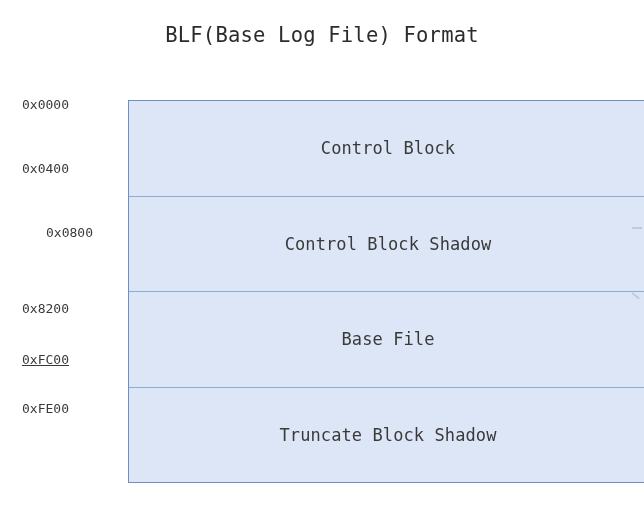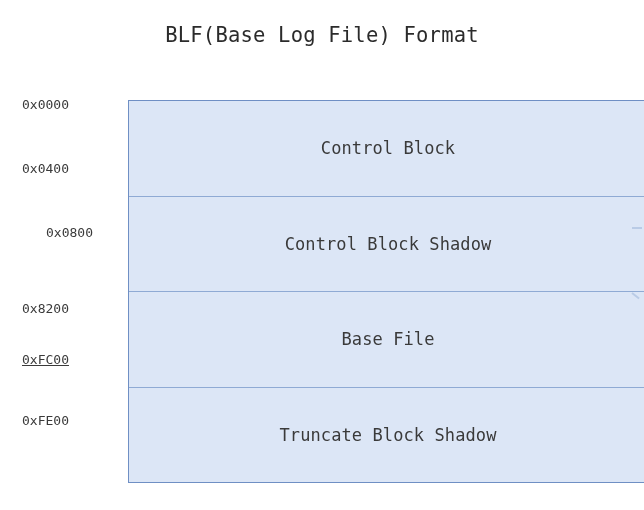--- a/index.html
+++ b/index.html
@@ -136,21 +136,21 @@
 <div id="figure">
 
   <div id="diagram-title">BLF(Base Log File) Format</div>
 
   <div id="address-column">
     <div class="address-label" style="top:98px;text-align:right;">0x0000</div>
     <div class="address-label" style="top:162px;">0x0400</div>
     <div class="address-label" style="top:226px;margin-left:24px;">0x0800</div>
     <div class="address-label" style="top:289px;margin-top:13px;">0x8200</div>
     <div class="address-label" style="top:353px;text-decoration:underline;">0xFC00</div>
-    <div class="address-label" style="top:414px;">0xFE00</div>
+    <div class="address-label" style="top:402px;">0xFE00</div>
   </div>
 
   <div id="block-table">
     <div class="block-row">
       <span class="block-label">Control Block</span>
     </div>
     <div class="block-row">
       <span class="block-label">Control Block Shadow</span>
     </div>
     <div class="block-row">

